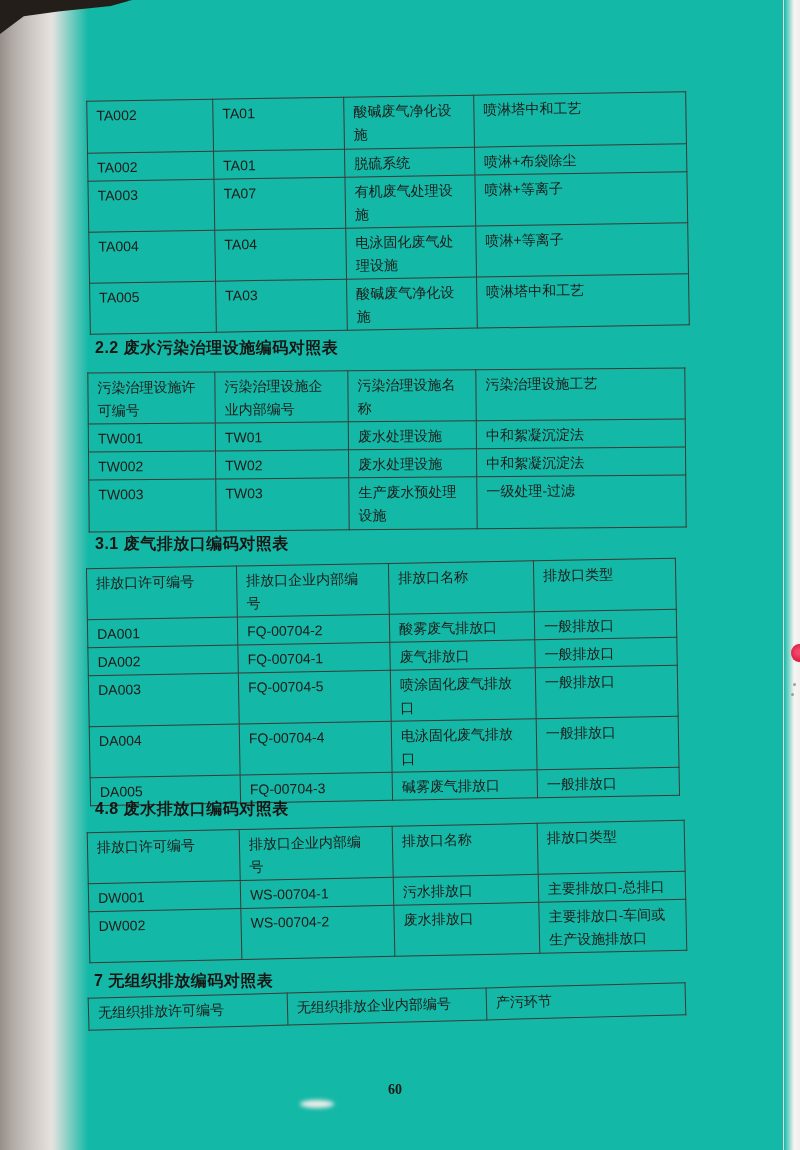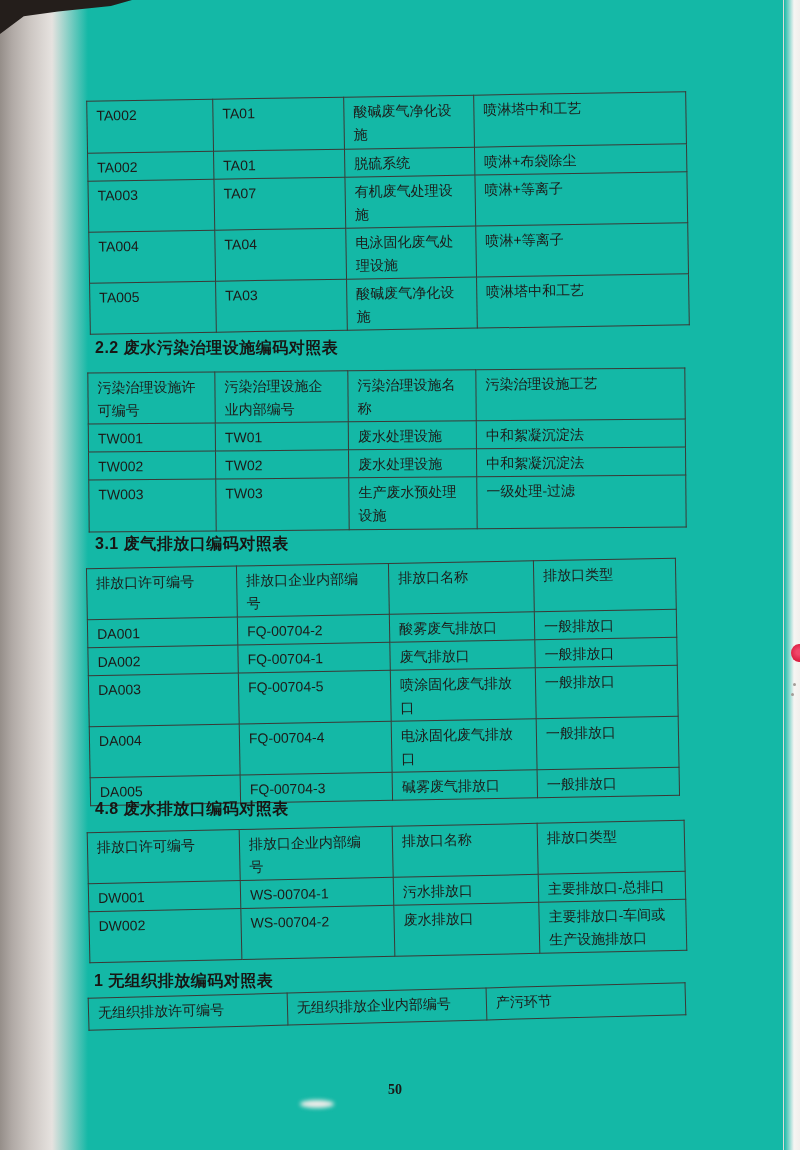--- a/index.html
+++ b/index.html
@@ -243,31 +243,31 @@
     <tr style="height:50px">
       <td>DW002</td>
       <td>WS-00704-2</td>
       <td>废水排放口</td>
       <td>主要排放口-车间或
 生产设施排放口</td>
     </tr>
   </tbody>
     </table>
 
-  <div class="sec-heading" style="left:94px; top:971px;">1 无组织排放编码对照表</div>
+  <div class="sec-heading" style="left:94px; top:971px;">7 无组织排放编码对照表</div>
   <table class="scan-tbl t4">
     <colgroup>
         <col style="width:199px">
         <col style="width:199px">
         <col style="width:199px">
       </colgroup>
     <tbody>
         <tr style="height:32px">
       <td>无组织排放许可编号</td>
       <td>无组织排放企业内部编号</td>
       <td>产污环节</td>
     </tr>
   </tbody>
     </table>
 
-  <div class="page-number">50</div>
+  <div class="page-number">60</div>
 
 </div>
 
 </body></html>

